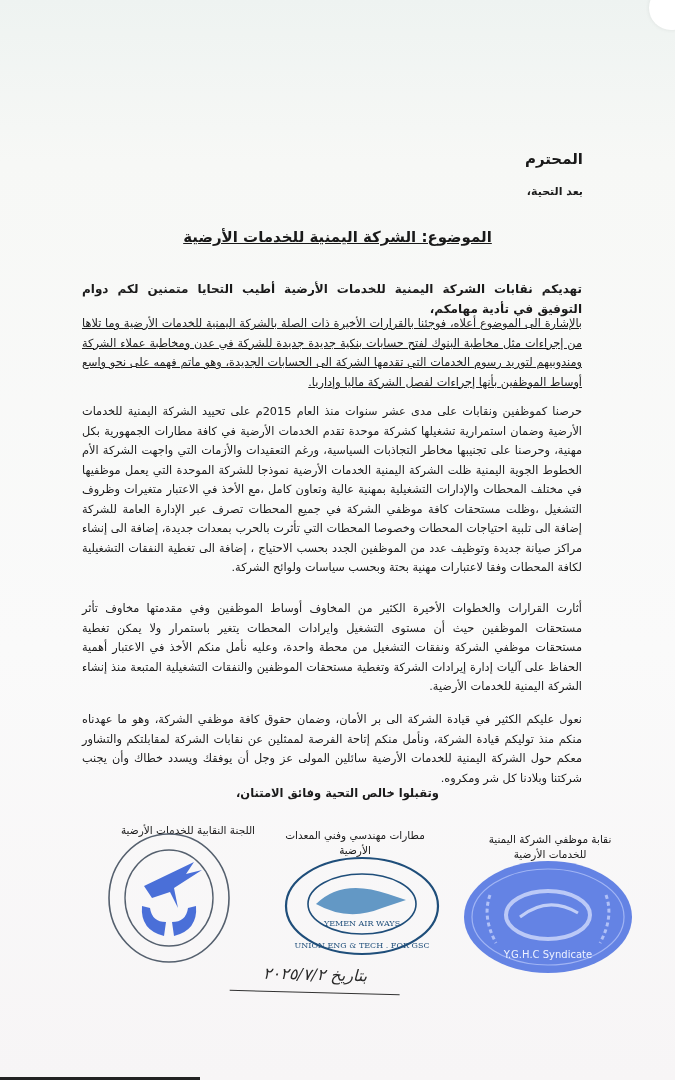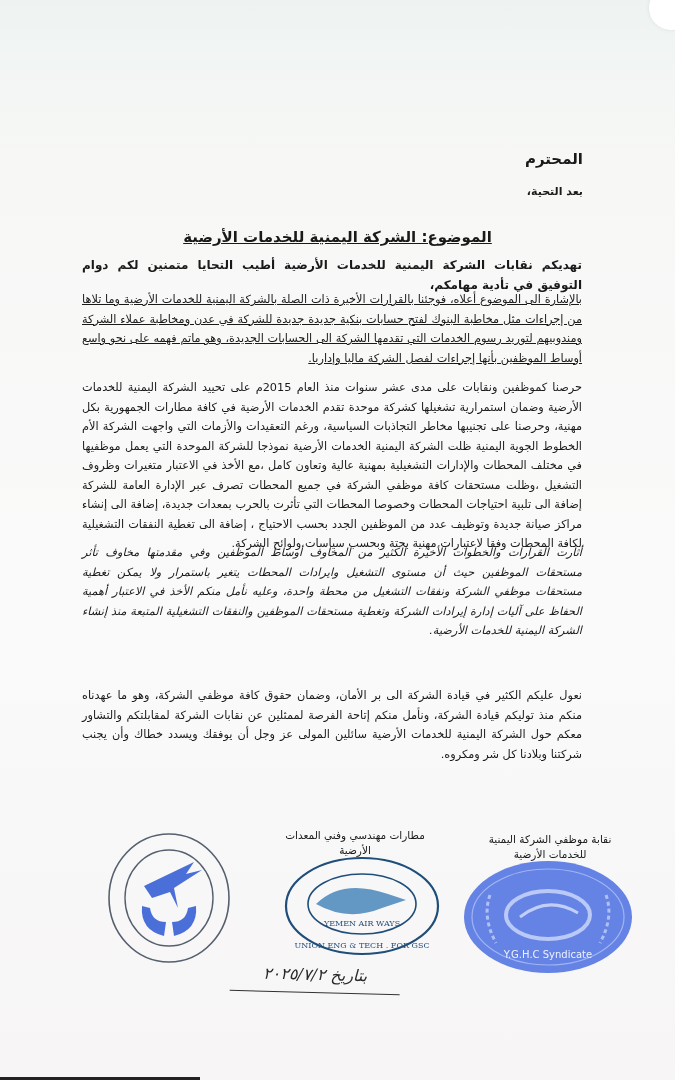--- a/index.html
+++ b/index.html
@@ -24,26 +24,26 @@
     .greeting {
       position: absolute; right: 92px; top: 185px; font-size: 11px; font-weight: bold;
     }
     .subject {
       position: absolute; left: 0; width: 675px; top: 220px; text-align: center;
       font-size: 15px; font-weight: bold; margin-top: 8px;
     }
     .subject span { text-decoration: underline; }
     .para {
       position: absolute; right: 93px; width: 500px; font-size: 11.3px; line-height: 19.5px;
-      text-align: justify; text-align-last: right;
+      text-align: justify; text-align-last: right; margin-top: 24px;
     }
     .p0 { top: 256px; font-size: 12px; font-weight: bold; }
     .p1 { top: 290px; text-decoration: underline; }
     .p2 { top: 378px; }
-    .p3 { top: 543px; font-style: italic; }
+    .p3 { top: 575px; }
     .p4 { top: 686px; }
     .closing {
       position: absolute; left: 0; width: 675px; top: 786px; text-align: center;
       font-size: 11.5px; font-weight: bold;
     }
     .sig-block { position: absolute; text-align: center; font-size: 10.5px; line-height: 15px; }
     .sig1 { left: 460px; top: 832px; width: 180px; }
     .sig2 { left: 275px; top: 828px; width: 160px; }
     .sig3 { left: 88px; top: 823px; width: 200px; }
     .stamp { position: absolute; }
@@ -76,20 +76,21 @@
   <div class="subject rtl">
     <span>الموضوع: الشركة اليمنية للخدمات الأرضية</span>
   </div>
 
   <div class="para p0 rtl">تهديكم نقابات الشركة اليمنية للخدمات الأرضية أطيب التحايا متمنين لكم دوام التوفيق في تأدية مهامكم،</div>
   <div class="para p1 rtl">بالإشارة الى الموضوع أعلاه، فوجئنا بالقرارات الأخيرة ذات الصلة بالشركة اليمنية للخدمات الأرضية وما تلاها من إجراءات مثل مخاطبة البنوك لفتح حسابات بنكية جديدة جديدة للشركة في عدن ومخاطبة عملاء الشركة ومندوبيهم لتوريد رسوم الخدمات التي تقدمها الشركة الى الحسابات الجديدة، وهو ماتم فهمه على نحو واسع أوساط الموظفين بأنها إجراءات لفصل الشركة ماليا وإداريا.</div>
   <div class="para p2 rtl">حرصنا كموظفين ونقابات على مدى عشر سنوات منذ العام 2015م على تحييد الشركة اليمنية للخدمات الأرضية وضمان استمرارية تشغيلها كشركة موحدة تقدم الخدمات الأرضية في كافة مطارات الجمهورية بكل مهنية، وحرصنا على تجنيبها مخاطر التجاذبات السياسية، ورغم التعقيدات والأزمات التي واجهت الشركة الأم الخطوط الجوية اليمنية ظلت الشركة اليمنية الخدمات الأرضية نموذجا للشركة الموحدة التي يعمل موظفيها في مختلف المحطات والإدارات التشغيلية بمهنية عالية وتعاون كامل ،مع الأخذ في الاعتبار متغيرات وظروف التشغيل ،وظلت مستحقات كافة موظفي الشركة في جميع المحطات تصرف عبر الإدارة العامة للشركة إضافة الى تلبية احتياجات المحطات وخصوصا المحطات التي تأثرت بالحرب بمعدات جديدة، إضافة الى إنشاء مراكز صيانة جديدة وتوظيف عدد من الموظفين الجدد بحسب الاحتياج ، إضافة الى تغطية النفقات التشغيلية لكافة المحطات وفقا لاعتبارات مهنية بحتة وبحسب سياسات ولوائح الشركة.</div>
   <div class="para p3 rtl">أثارت القرارات والخطوات الأخيرة الكثير من المخاوف أوساط الموظفين وفي مقدمتها مخاوف تأثر مستحقات الموظفين حيث أن مستوى التشغيل وايرادات المحطات يتغير باستمرار ولا يمكن تغطية مستحقات موظفي الشركة ونفقات التشغيل من محطة واحدة، وعليه نأمل منكم الأخذ في الاعتبار أهمية الحفاظ على آليات إدارة إيرادات الشركة وتغطية مستحقات الموظفين والنفقات التشغيلية المتبعة منذ إنشاء الشركة اليمنية للخدمات الأرضية.</div>
   <div class="para p4 rtl">نعول عليكم الكثير في قيادة الشركة الى بر الأمان، وضمان حقوق كافة موظفي الشركة، وهو ما عهدناه منكم منذ توليكم قيادة الشركة، ونأمل منكم إتاحة الفرصة لممثلين عن نقابات الشركة لمقابلتكم والتشاور معكم حول الشركة اليمنية للخدمات الأرضية سائلين المولى عز وجل أن يوفقك ويسدد خطاك وأن يجنب شركتنا وبلادنا كل شر ومكروه.</div>
 
+  <div class="closing rtl">وتقبلوا خالص التحية وفائق الامتنان،</div>
 
   <div class="sig-block sig1 rtl">
     <div>نقابة موظفي الشركة اليمنية</div>
     <div>للخدمات الأرضية</div>
   </div>
   <svg class="stamp stamp1" viewBox="0 0 175 120">
     <ellipse cx="88" cy="62" rx="84" ry="56" fill="#4a6fe0" opacity="0.85"></ellipse>
     <ellipse cx="88" cy="62" rx="76" ry="48" fill="none" stroke="#c9d6ff" stroke-width="1.2" opacity="0.6"></ellipse>
     <ellipse cx="88" cy="60" rx="42" ry="24" fill="none" stroke="#dfe7ff" stroke-width="4" opacity="0.7"></ellipse>
     <path d="M60 62 Q88 40 118 58" fill="none" stroke="#e8eeff" stroke-width="3" opacity="0.7"></path>
@@ -103,20 +104,23 @@
     <div>الأرضية</div>
   </div>
   <svg class="stamp stamp2" viewBox="0 0 160 112">
     <ellipse cx="80" cy="58" rx="76" ry="48" fill="none" stroke="#1f4e7a" stroke-width="2.2"></ellipse>
     <ellipse cx="80" cy="56" rx="54" ry="30" fill="none" stroke="#1f4e7a" stroke-width="1.6"></ellipse>
     <path d="M34 56 Q60 30 106 46 L124 52 L100 60 Q66 74 34 56 Z" fill="#3d7fb8" opacity="0.8"></path>
     <text x="80" y="78" text-anchor="middle" font-size="8" font-family="DejaVu Serif, serif" fill="#1f4e7a">YEMEN AIR WAYS</text>
     <text x="80" y="100" text-anchor="middle" font-size="8" font-family="DejaVu Serif, serif" fill="#1f4e7a">UNION ENG &amp; TECH . FOR GSC</text>
   </svg>
 
+  <div class="sig-block sig3 rtl">
+    <div>اللجنة النقابية للخدمات الأرضية</div>
+  </div>
   <svg class="stamp stamp3" viewBox="0 0 130 140">
     <ellipse cx="65" cy="72" rx="60" ry="64" fill="none" stroke="#55606e" stroke-width="1.6"></ellipse>
     <ellipse cx="65" cy="72" rx="44" ry="48" fill="none" stroke="#55606e" stroke-width="1.4"></ellipse>
     <path d="M40 60 L90 36 L82 48 L98 44 L70 62 L74 82 L66 66 L48 72 Z" fill="#4a6fd8"></path>
     <path d="M38 80 Q36 104 60 110 L62 96 Q48 96 46 82 Z" fill="#4a6fd8"></path>
     <path d="M92 80 Q94 104 70 110 L68 96 Q82 96 84 82 Z" fill="#4a6fd8"></path>
   </svg>
 
   <div class="date-line">بتاريخ ٢٠٢٥/٧/٢</div>
 

